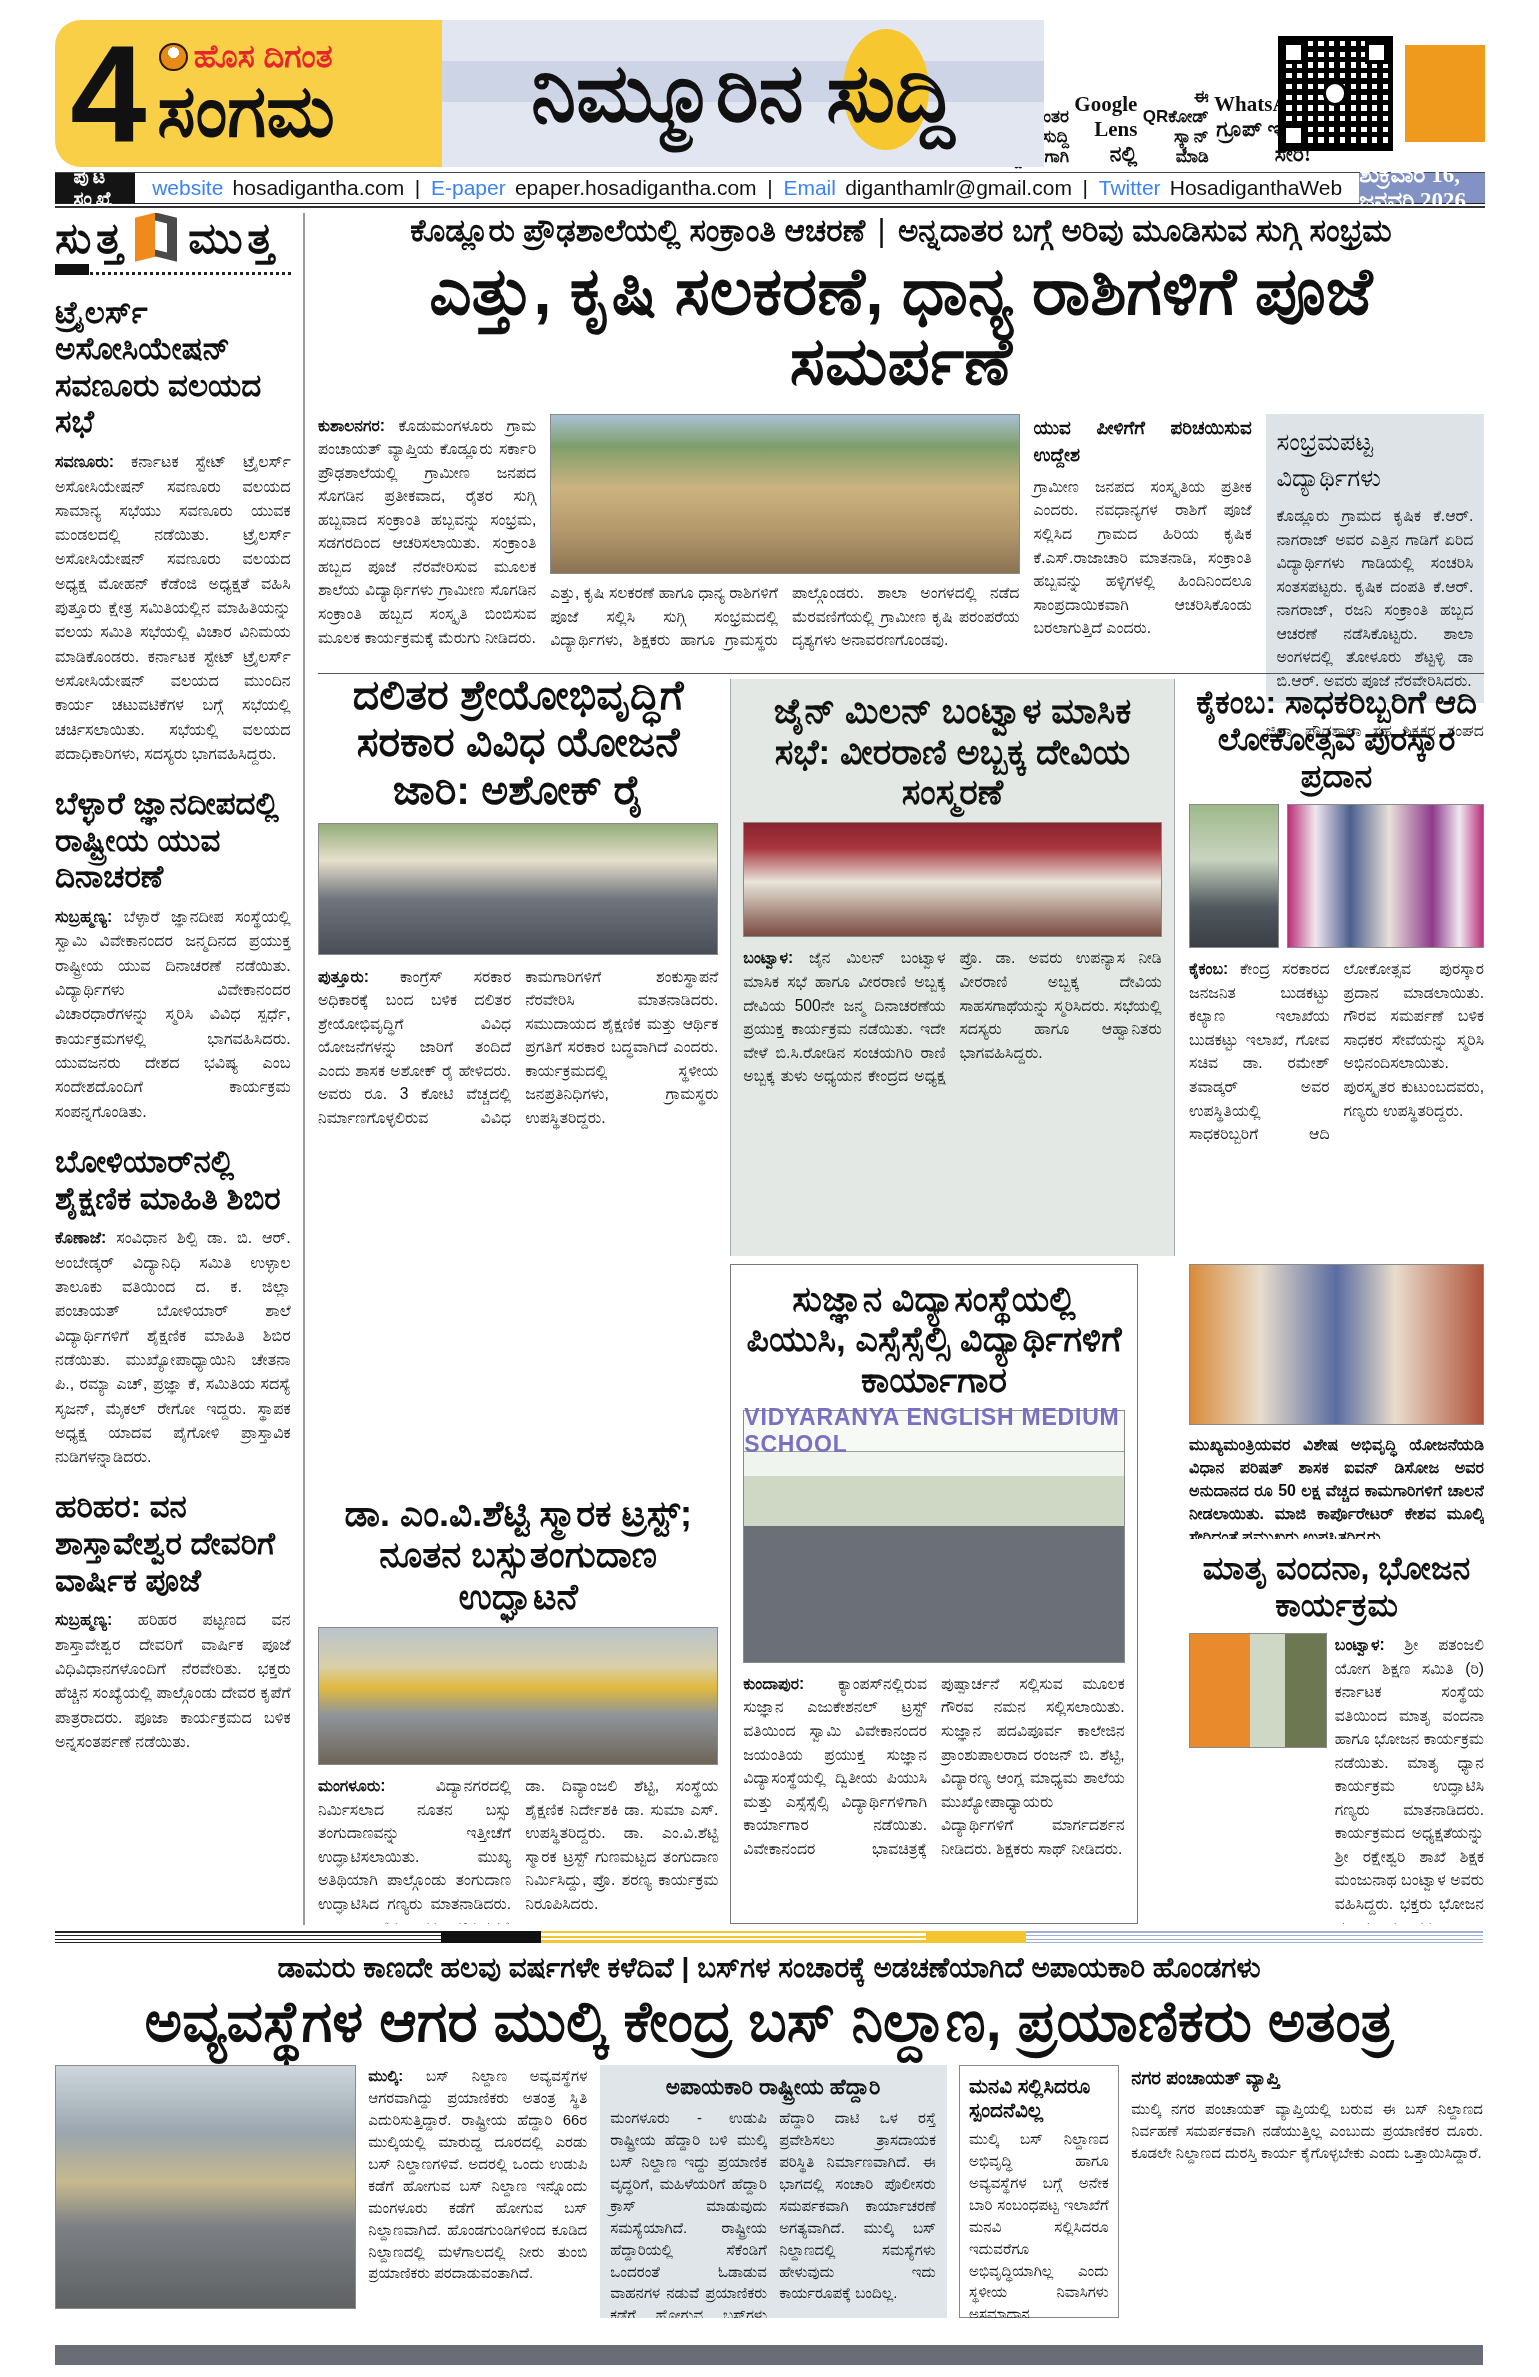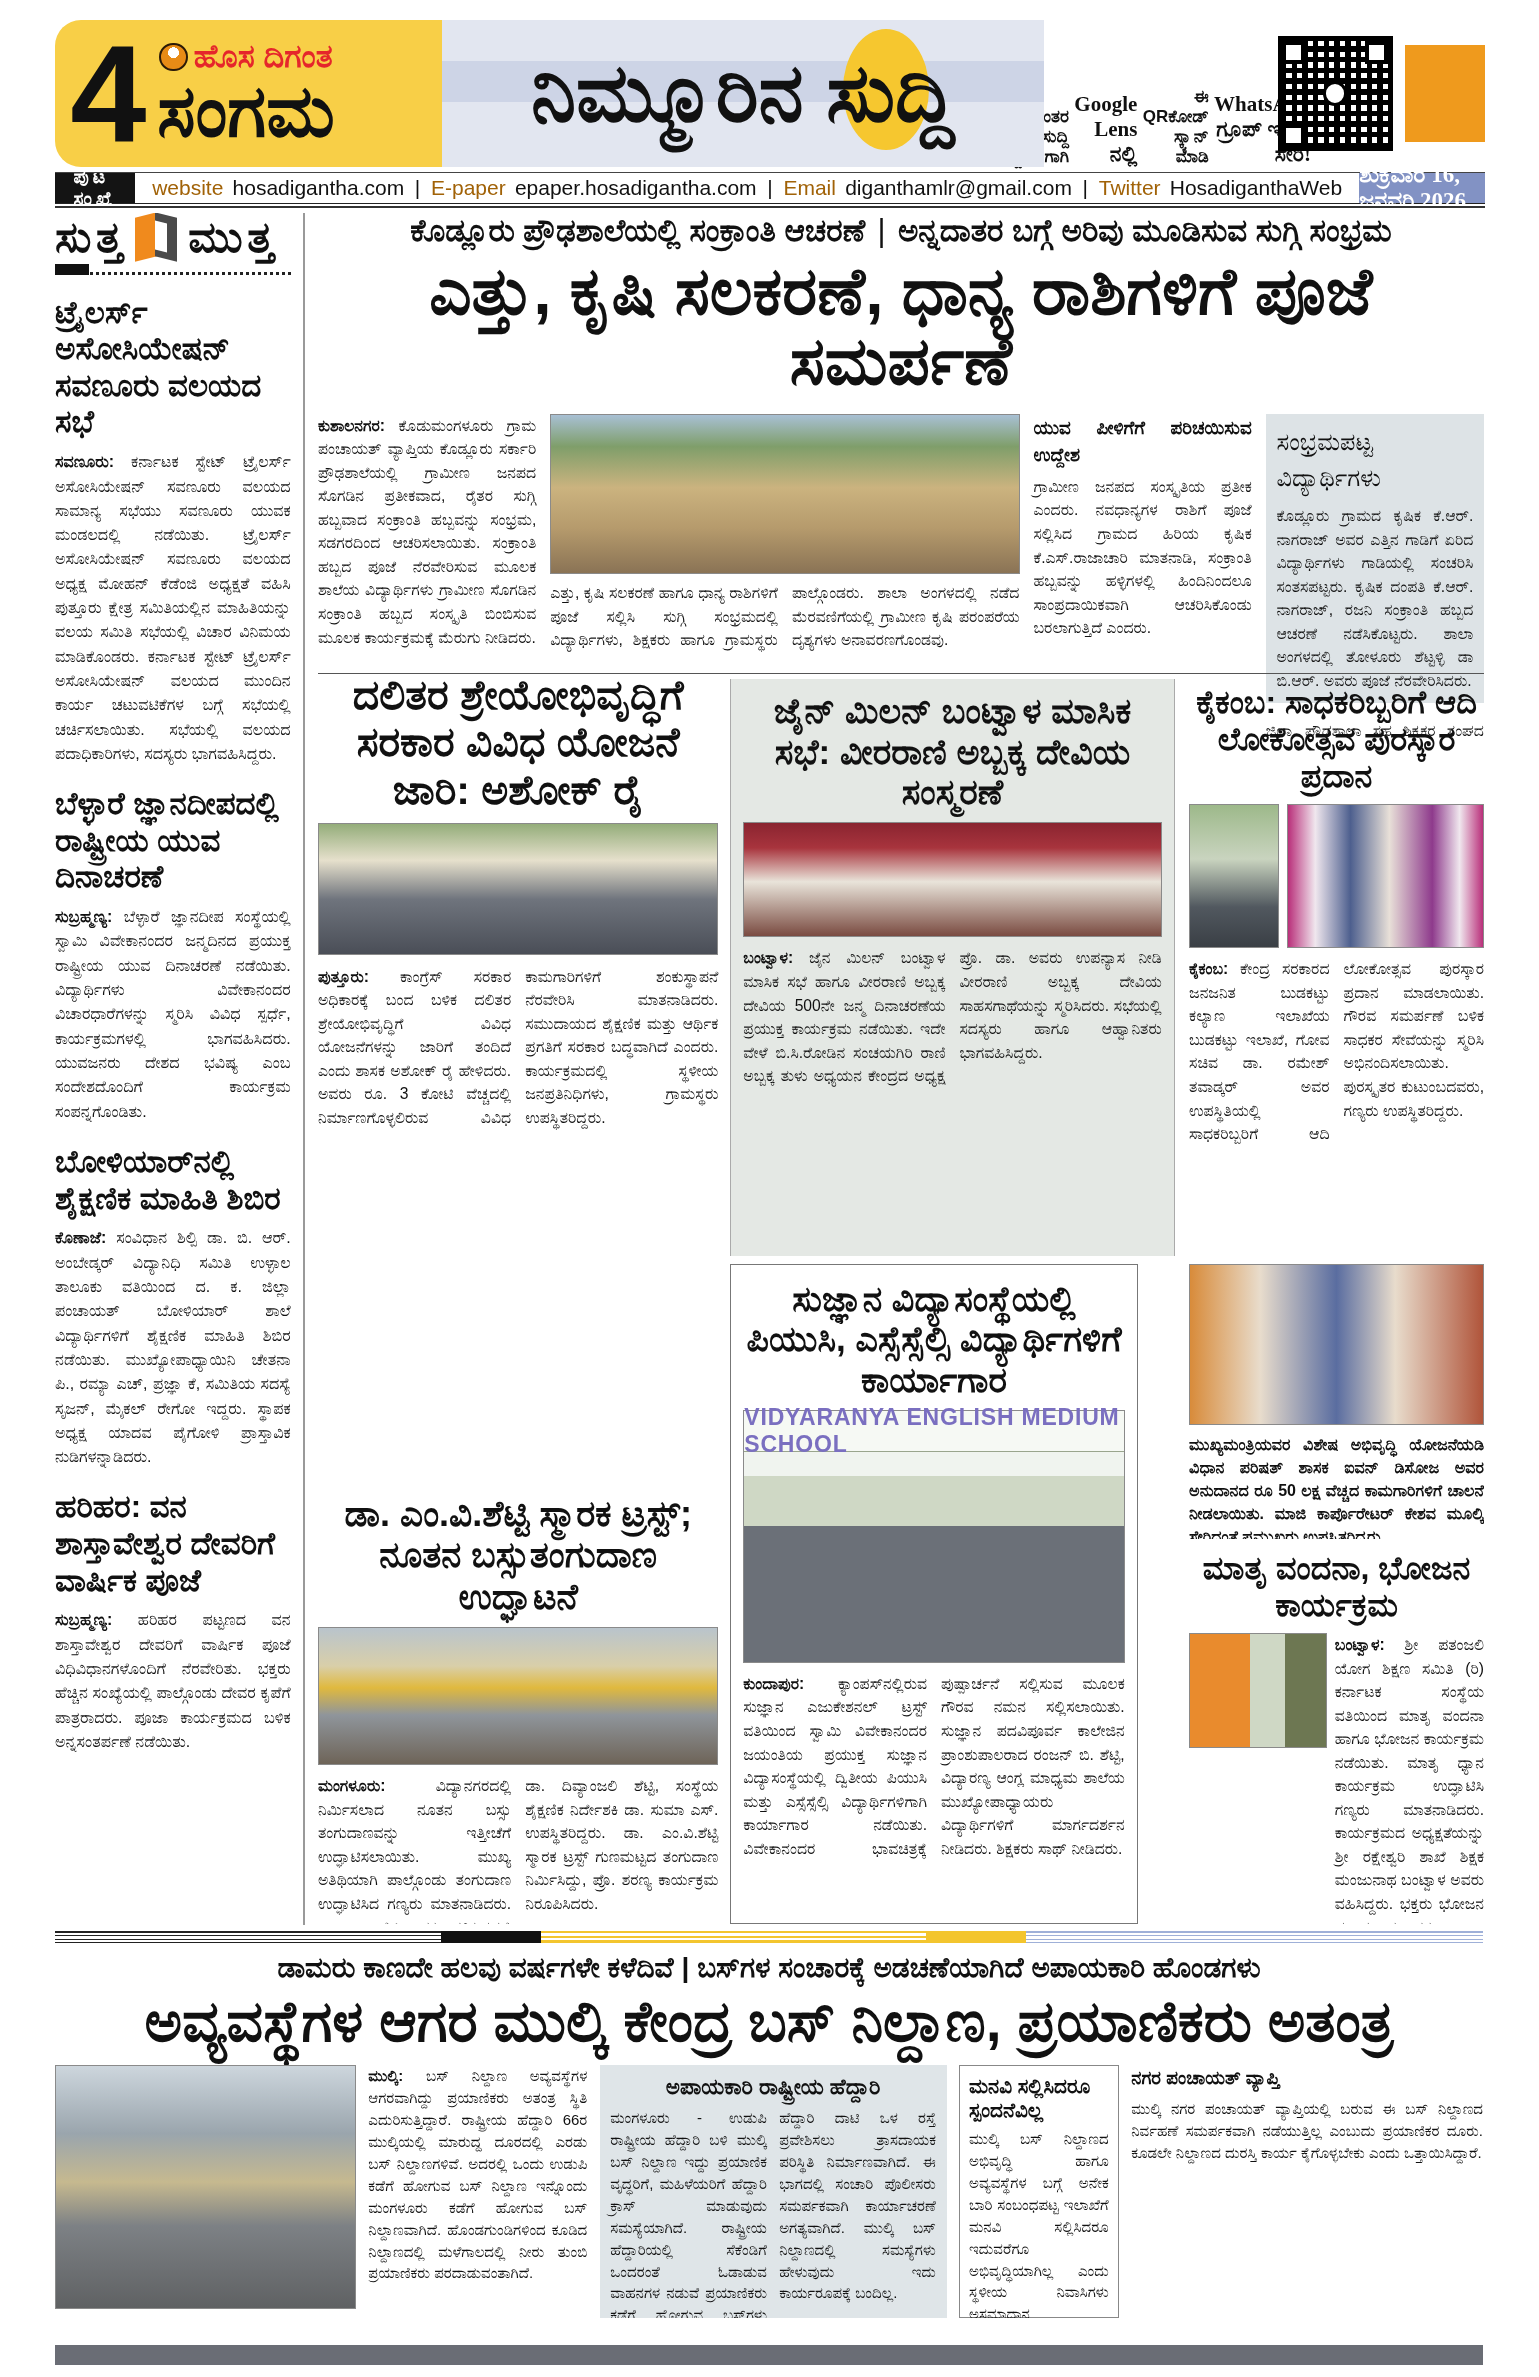--- a/index.html
+++ b/index.html
@@ -32,21 +32,21 @@
   .qr-center{position:absolute;left:42px;top:42px;width:24.5px;height:24.5px;border-radius:50%;
              background:#fff;border:3.1px solid #000;box-sizing:border-box;}
   .mast-orange{width:80px;height:97px;background:#ef9a1d;align-self:center;margin-left:12.3px;}
 
   
   .infobar{position:absolute;left:55px;top:172px;width:1430px;height:32px;display:flex;align-items:stretch;
            border-top:0.8px solid #444;border-bottom:1.5px solid #222;box-sizing:border-box;}
   .info-left{background:#141414;color:#fff;font-weight:800;display:flex;align-items:center;
              padding:0 18.4px;font-size:19px;letter-spacing:3.8px;}
   .info-mid{flex:1;display:flex;align-items:center;gap:9.2px;padding:0 17px;font-size:21px;white-space:nowrap;}
-  .red{color:#a16207;}
+  .red{color:#3b82f6;}
   .pipe{color:#111;padding:0 1.5px;}
   .info-date{width:255px;background:#8292c4;color:#fff;display:flex;align-items:center;justify-content:center;
              font-weight:800;font-size:23px;font-family:"Liberation Serif",serif;}
 
   .rule-top{position:absolute;left:55px;top:206px;width:1430px;height:1.5px;background:#333;}
 
   
   .art{position:absolute;box-sizing:border-box;overflow:hidden;}
   .art h2{text-align:center;font-weight:900;line-height:1.16;margin:4.6px 0 9.2px;}
   .body-2col{columns:2;column-gap:14px;font-size:15.7px;line-height:1.5;text-align:justify;}
@@ -65,21 +65,21 @@
   .ph-scheme{background:linear-gradient(90deg,#d88b3a 0%,#e8dccc 24%,#5a6da0 50%,#e8dccc 70%,#b0543a 100%);}
   .ph-banner-orange{background:linear-gradient(90deg,#e98b2d 0 44%,#cfd8c5 44% 70%,#6d7752 70% 100%);}
   .ph-road{background:linear-gradient(180deg,#cdd6dd 0%,#9aa5ad 28%,#c6b98f 48%,#7d8185 66%,#5f6163 100%);}
   .school-banner{position:absolute;left:0;top:0;right:0;height:40px;background:#f6f9f4;color:#7a6fc0;
                  font-weight:900;font-size:23px;display:flex;align-items:center;justify-content:center;
                  border-bottom:1.5px solid #9aa58d;letter-spacing:0.8px;}
 
   
   .sidebar{position:absolute;left:55px;top:213px;width:250px;height:1712px;border-right:2.3px double #999;
            padding-right:12.3px;box-sizing:border-box;overflow:hidden;}
-  .section-head{display:flex;align-items:flex-start;gap:5px;font-size:43px;font-weight:900;letter-spacing:4.6px;}
+  .section-head{display:flex;align-items:center;gap:5px;font-size:43px;font-weight:900;letter-spacing:4.6px;}
   .door-icon{position:relative;width:51px;height:51px;flex:0 0 auto;}
   .door-icon .d1{position:absolute;left:3.1px;top:1.5px;width:21.5px;height:44px;background:#f08a1d;transform:skewY(-14deg);}
   .door-icon .d2{position:absolute;left:23px;top:1.5px;width:21.5px;height:44px;background:#4a4a4a;transform:skewY(14deg);}
   .door-icon .d3{position:absolute;left:23px;top:9.2px;width:12.3px;height:29px;background:#fff;transform:skewY(14deg);}
   .dotted{border-bottom:3.1px dotted #222;margin:7.7px 0 4.6px;position:relative;height:0;}
   .dotted::before{content:"";position:absolute;left:0;top:-7.7px;width:34px;height:10.7px;background:#111;}
   .sb-article h3{font-size:31px;font-weight:900;line-height:1.18;margin:20px 0 9.2px;}
   .sb-article p{font-size:16px;line-height:1.52;text-align:justify;margin:0;}
 
   

